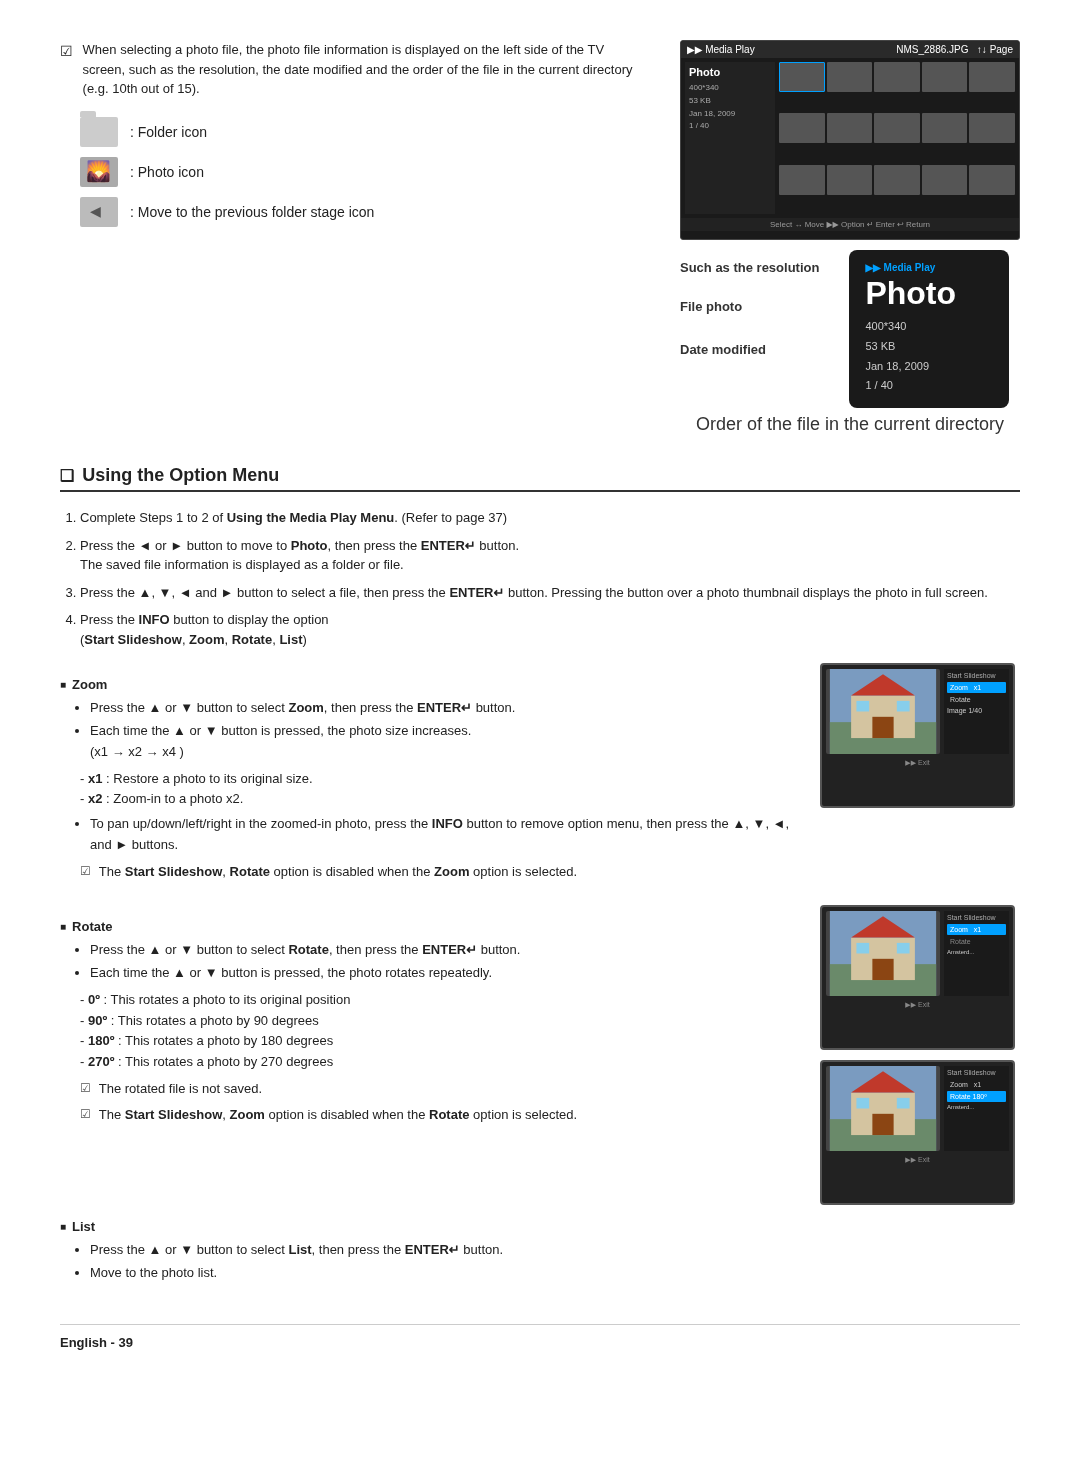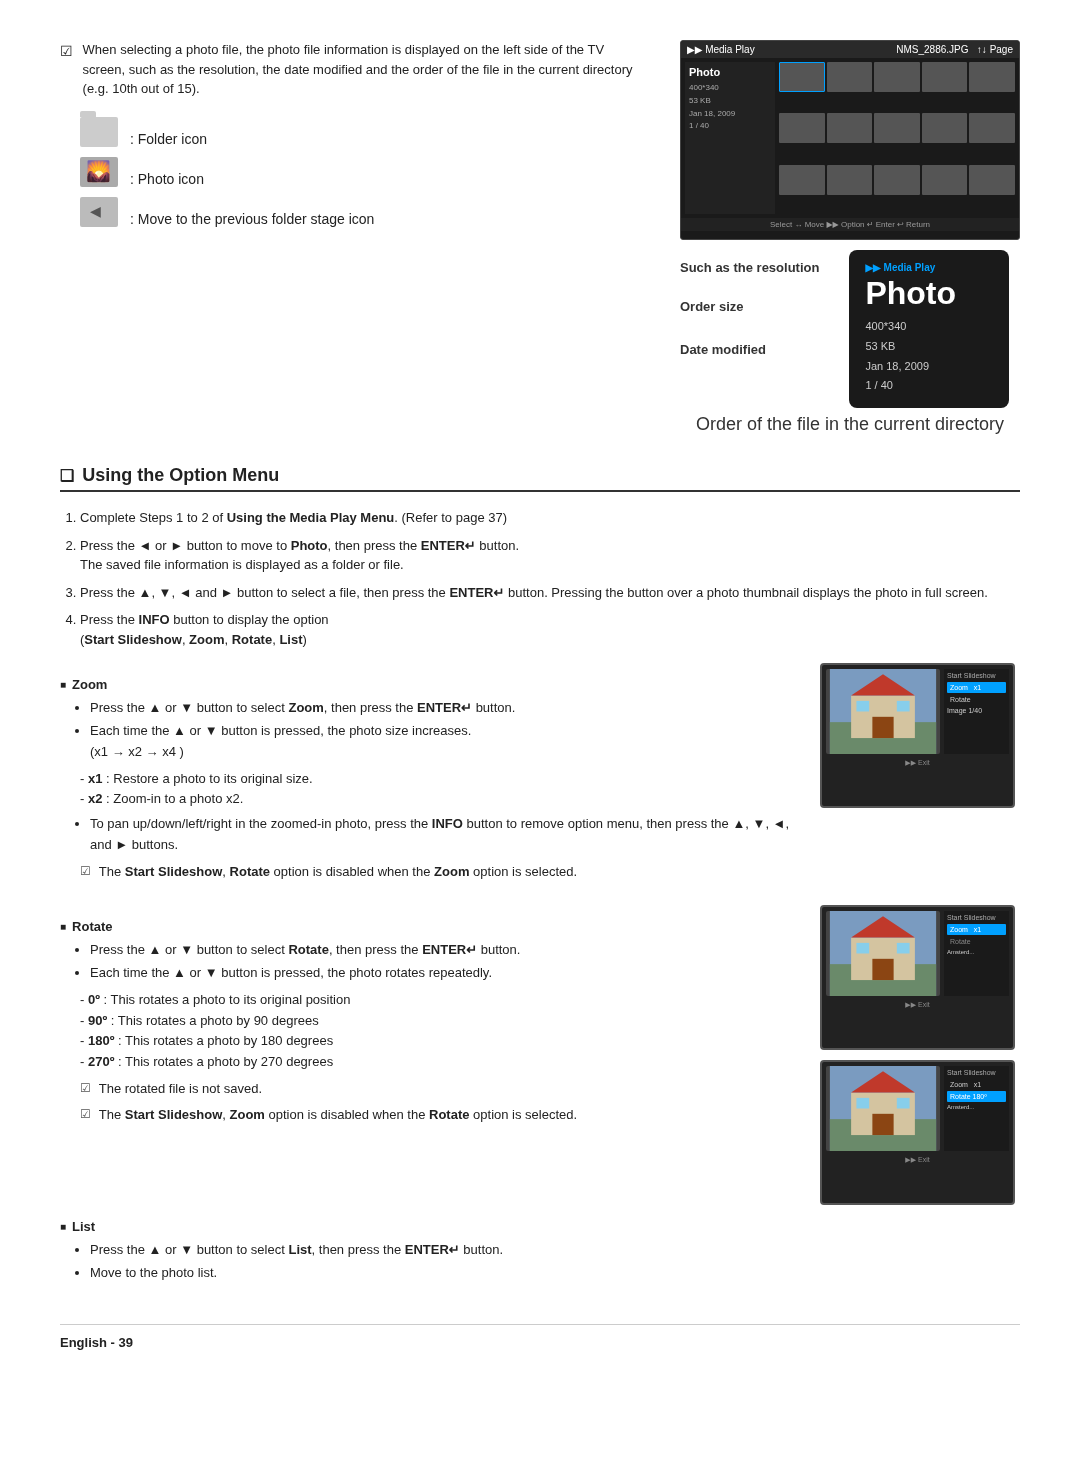--- a/index.html
+++ b/index.html
@@ -36,21 +36,21 @@
       margin-top: 1px;
       flex-shrink: 0;
     }
 
     .icon-block {
       margin: 18px 0 18px 20px;
     }
 
     .icon-row {
       display: flex;
-      align-items: flex-end;
+      align-items: center;
       gap: 12px;
       margin-bottom: 10px;
     }
 
     .folder-icon {
       width: 38px;
       height: 30px;
       background: #ccc;
       border-radius: 2px;
       position: relative;
@@ -446,21 +446,21 @@
         </div>
         <div class="mp-footer">
           Select ↔ Move ▶▶ Option ↵ Enter ↩ Return
         </div>
       </div>
 
       <div class="info-diagram">
         <div style="display:flex; gap:30px; align-items:flex-start;">
           <div style="display:flex; flex-direction:column; gap:10px; font-size:13px; color:#333; padding-top:10px;font-weight:bold;">
             <div style="margin-bottom:14px;">Such as the resolution</div>
-            <div style="margin-bottom:18px;">Order size</div>
+            <div style="margin-bottom:18px;">File photo</div>
             <div style="margin-bottom:16px;">Date modified</div>
           </div>
           <div class="photo-info-box">
             <div class="media-play-badge">
               <span style="color:#00a0ff; font-size:10px; font-weight:bold;">▶▶ Media Play</span>
             </div>
             <div class="photo-big-title">Photo</div>
             <div class="photo-details">
               <span>400*340</span><br>
               <span>53 KB</span><br>

